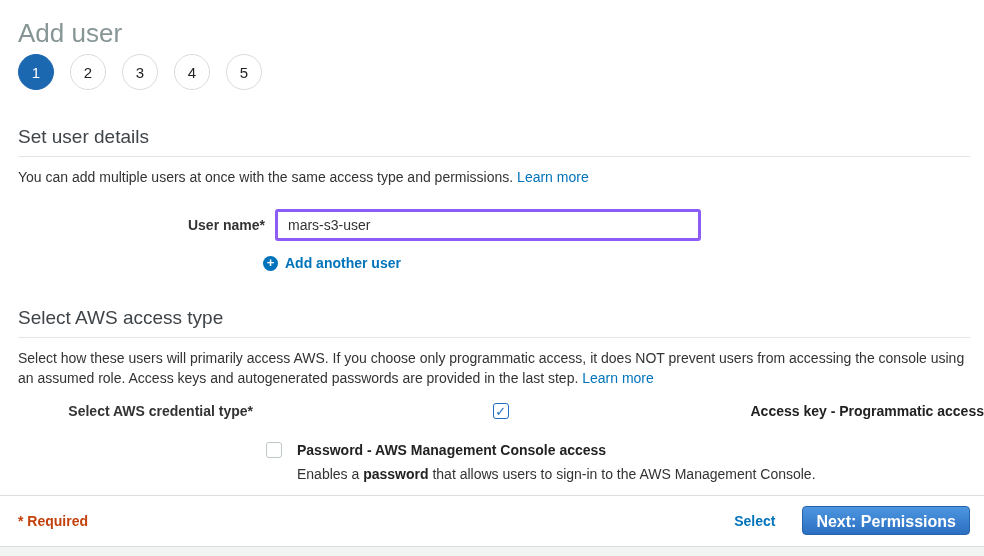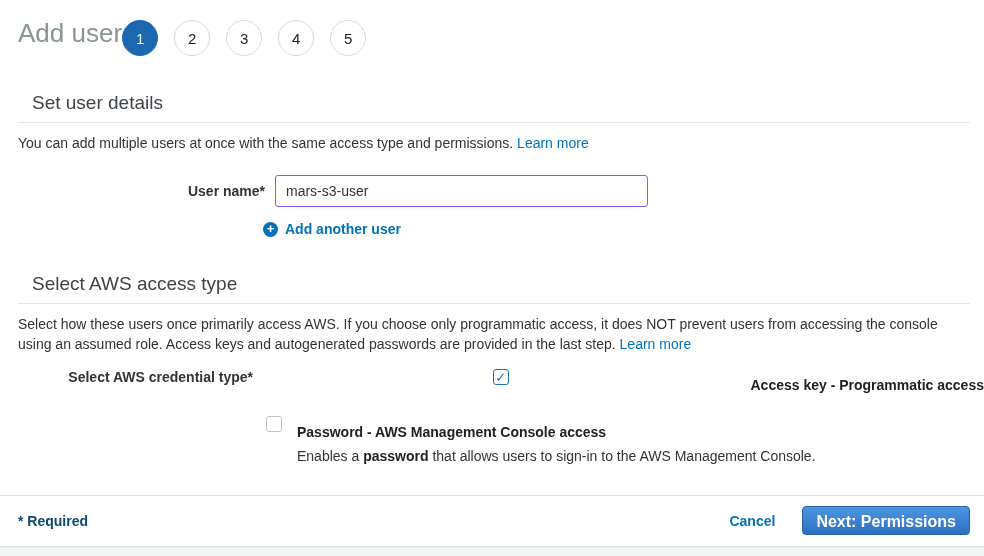--- a/index.html
+++ b/index.html
@@ -9,42 +9,42 @@
     font-size: 14px;
     color: #333;
     background: #fff;
     display: flex;
     flex-direction: column;
     overflow: hidden;
   }
   a { text-decoration: none; color: #0073bb; cursor: pointer; }
 
   
-  .header { display: flex; justify-content: flex-start; align-items: flex-start; padding: 16px 14px 0 18px; }
+  .header { display: flex; justify-content: space-between; align-items: flex-start; padding: 16px 14px 0 18px; flex-direction: column; }
   .page-title { font-size: 26px; color: #879596; font-weight: 400; line-height: 34px; }
   .steps { display: flex; gap: 16px; margin-top: 4px; }
   .step-circle {
     width: 36px; height: 36px; border-radius: 50%;
     background: #fff; border: 1px solid #d8dcdc;
     color: #222; font-size: 15px;
     display: flex; align-items: center; justify-content: center;
   }
   .step-circle.active { background: #1b67b0; border-color: #1b67b0; color: #fff; }
 
   
-  .section-heading { font-size: 19px; font-weight: 400; color: #3f4449; margin: 36px 18px 0 32px; }
+  .section-heading { font-size: 19px; font-weight: 400; color: #3f4449; margin: 36px 18px 0 18px; }
   .rule { border: none; border-top: 1px solid #e3e6e6; margin: 8px 14px 0 18px; }
   .intro { margin: 10px 18px 0 18px; line-height: 20px; }
 
   
   .form-row { display: flex; align-items: center; padding-left: 18px; margin-top: 22px; margin-left: 12px; }
   .form-label { width: 235px; text-align: right; font-weight: 700; color: #333; flex: none; }
   .text-input {
-    margin-left: 10px; width: 373px; height: 32px;
-    border: 1px solid #8b5cf6; border-radius: 3px;
+    margin-left: 10px; width: 426px; height: 32px;
+    border: 3px solid #8b5cf6; border-radius: 3px;
     padding: 0 10px; font-size: 14px; color: #333;
     font-family: "Liberation Sans", "DejaVu Sans", sans-serif;
     outline: none;
   }
   .add-another { display: flex; align-items: center; margin: 14px 0 0 263px; font-weight: 700; cursor: pointer; }
   .plus-icon {
     width: 15px; height: 15px; border-radius: 50%;
     background: #0073bb; color: #fff;
     font-size: 13px; font-weight: 700; line-height: 14px;
     text-align: center; flex: none;
@@ -57,34 +57,34 @@
   .checkbox {
     width: 16px; height: 16px; border-radius: 3px; flex: none;
     margin-left: 13px; margin-top: 1px;
     border: 1px solid #bfc6c6; background: #fff;
     display: flex; align-items: center; justify-content: center;
     cursor: pointer;
   }
   .checkbox.checked { border-color: #1d70c0; }
   .checkbox .check { color: #1d70c0; font-size: 13px; font-weight: 700; line-height: 1; }
   .option-body { margin-left: 15px; max-width: 558px; }
-  .option-title { font-weight: 700; color: #222; line-height: 19px; margin-top: 8px; }
+  .option-title { font-weight: 700; color: #222; line-height: 19px; }
   .option-desc { margin-top: 4px; line-height: 21px; color: #333; }
   .option-desc b { color: #222; }
   .option-row-2 { display: flex; align-items: flex-start; margin: 20px 0 0 266px; }
 
   .spacer { flex: 1 1 auto; }
 
   
   .footer {
     border-top: 1px solid #dddfdf;
     display: flex; align-items: center; justify-content: space-between;
     padding: 10px 14px 11px 18px;
   }
-  .required-note { font-weight: 700; color: #0c4a6e; }
+  .required-note { font-weight: 700; color: #c2410c; }
   .footer-actions { display: flex; align-items: center; }
   .cancel-link { font-weight: 700; color: #0073bb; }
   .next-button {
     margin-left: 27px;
     background: linear-gradient(#4d96e0, #2c6fc2);
     border: 1px solid #2563aa;
     border-radius: 4px;
     color: #fff; font-weight: 700; font-size: 16px;
     font-family: "Liberation Sans", "DejaVu Sans", sans-serif;
     padding: 6px 13px; height: 29px;
@@ -115,21 +115,21 @@
   <input class="text-input" type="text" value="mars-s3-user" style="">
 </div>
 
 <div class="add-another">
   <span class="plus-icon">+</span>
   <span class="add-another-label">Add another user</span>
 </div>
 
 <h2 class="section-heading">Select AWS access type</h2>
 <hr class="rule">
-<p class="intro"><span>Select how these users once primarily access AWS. If you choose only programmatic access, it does NOT prevent users from accessing the console using an assumed role. Access keys and autogenerated passwords are provided in the last step.</span> <a>Learn more</a></p>
+<p class="intro"><span>Select how these users will primarily access AWS. If you choose only programmatic access, it does NOT prevent users from accessing the console using an assumed role. Access keys and autogenerated passwords are provided in the last step.</span> <a>Learn more</a></p>
 
 <div class="cred-row">
   <label class="cred-label">Select AWS credential type*</label>
   <div class="checkbox checked">
     <span class="check">✓</span>
   </div>
   <div class="option-body">
     <div class="option-title">Access key - Programmatic access</div>
   </div>
 </div>
@@ -140,17 +140,17 @@
     <div class="option-title">Password - AWS Management Console access</div>
     <div class="option-desc"><span>Enables a </span><b>password</b><span> that allows users to sign-in to the AWS Management Console.</span></div>
   </div>
 </div>
 
 <div class="spacer"></div>
 
 <div class="footer">
   <div class="required-note">* Required</div>
   <div class="footer-actions">
-    <a class="cancel-link">Cancel</a>
+    <a class="cancel-link">Select</a>
     <button class="next-button">Next: Permissions</button>
   </div>
 </div>
 <div class="bottom-strip"></div>
 
 </body></html>

